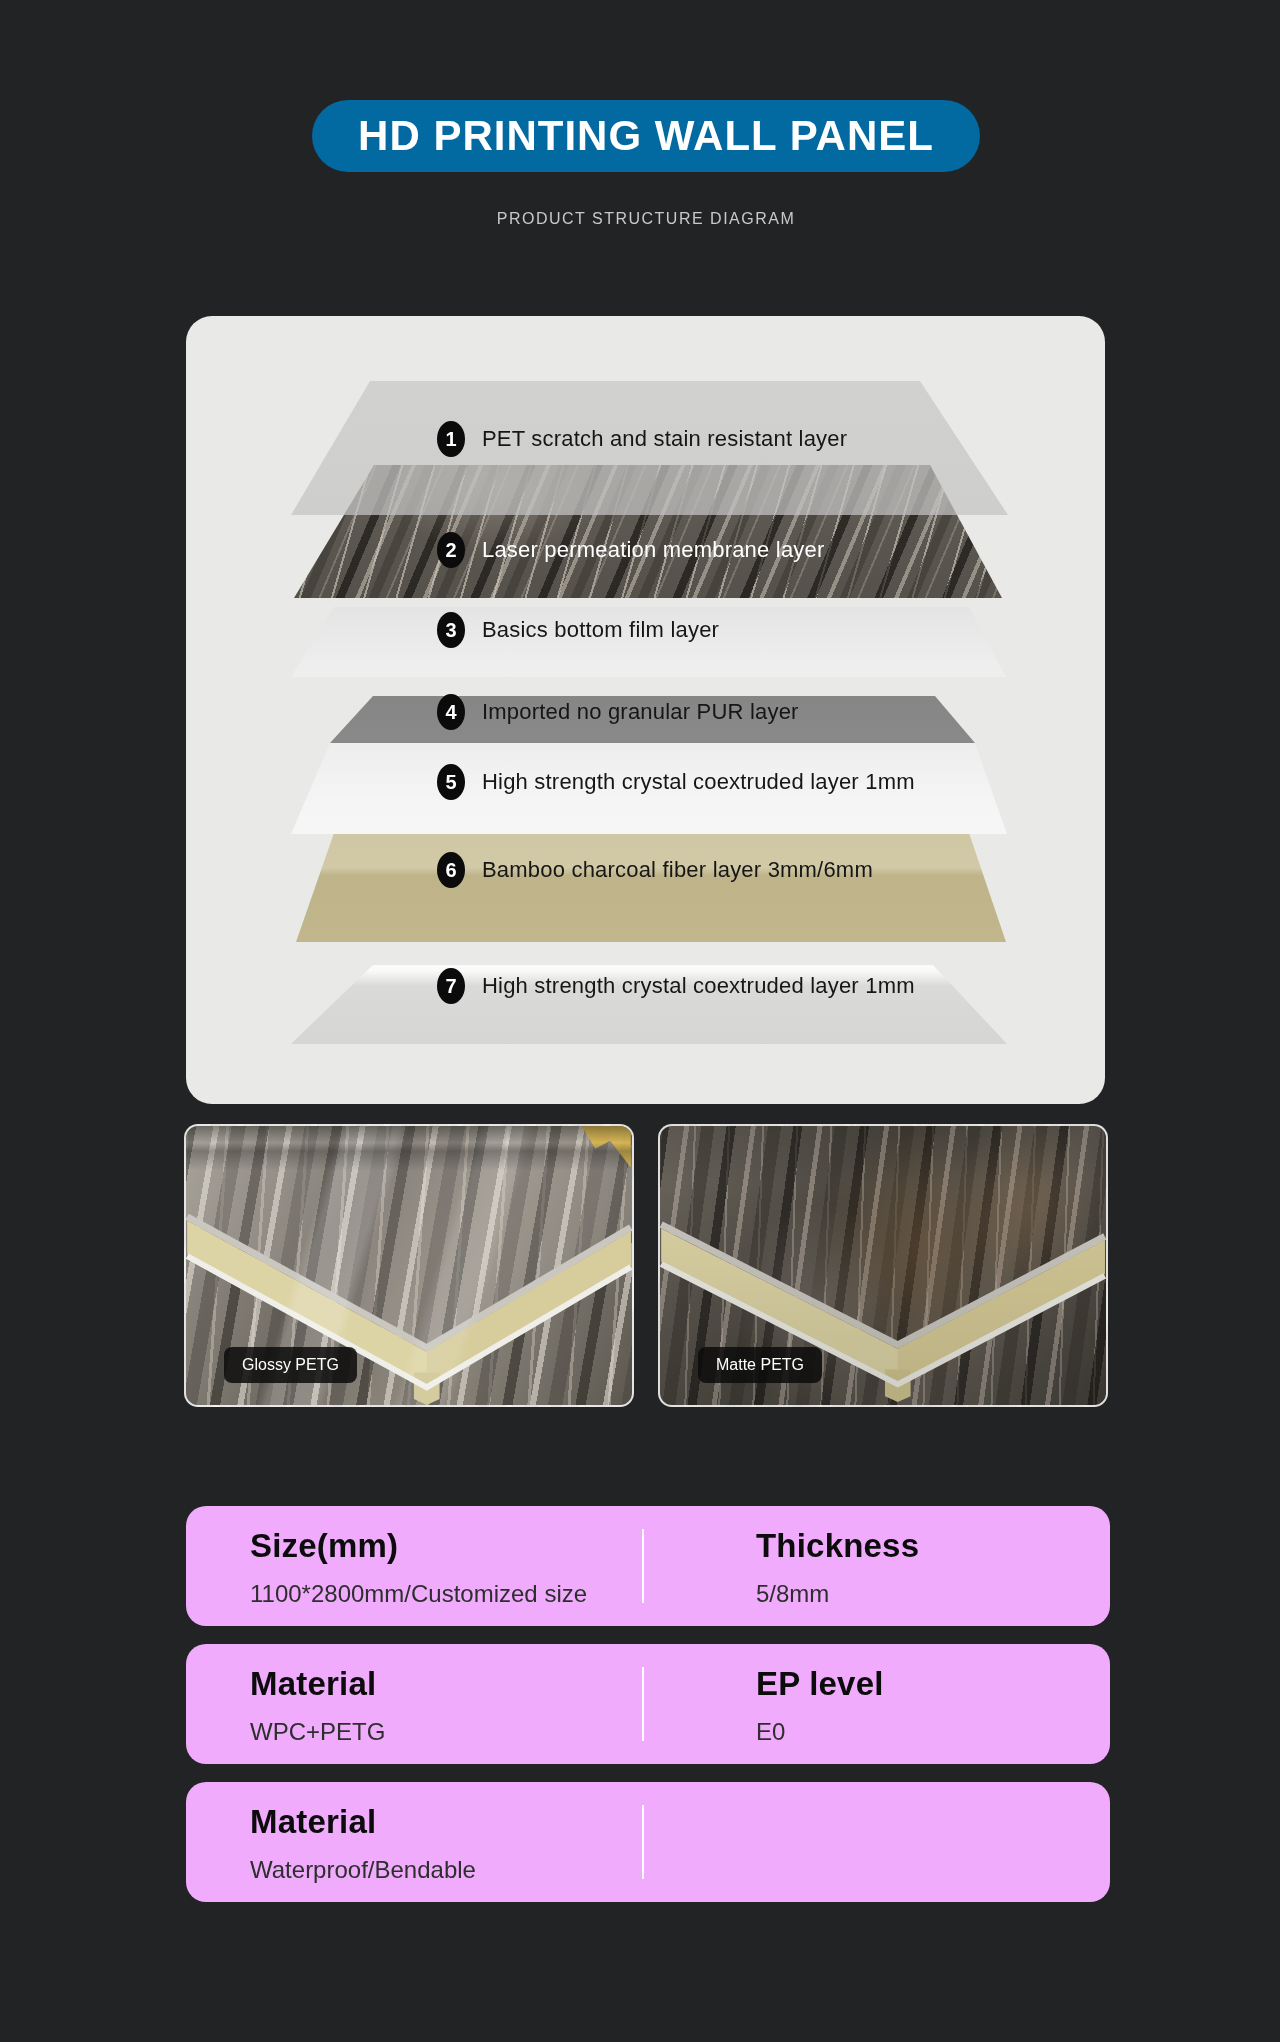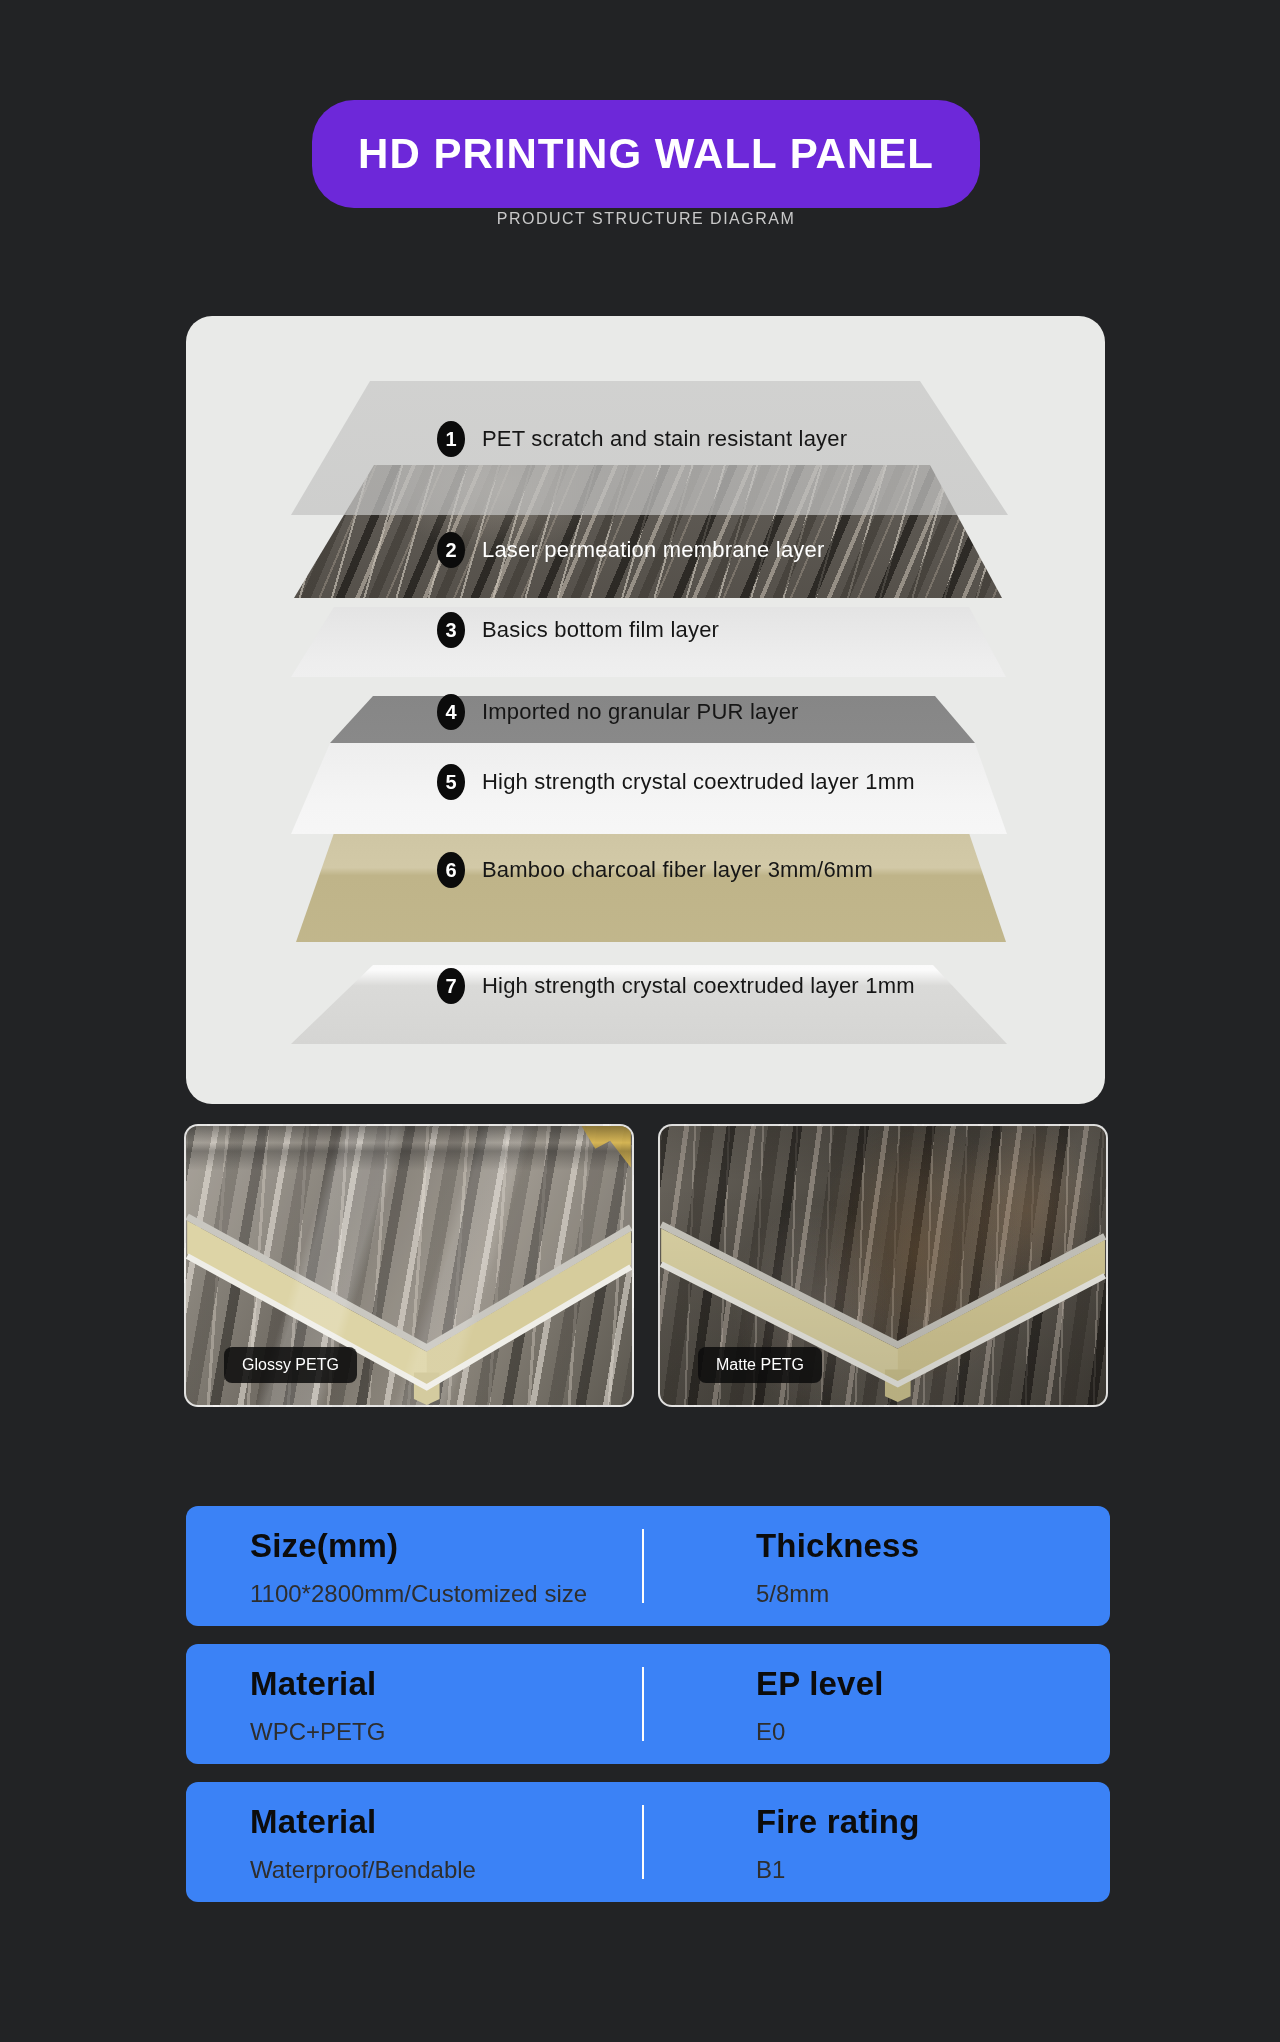--- a/index.html
+++ b/index.html
@@ -2,22 +2,22 @@
 <html><head>
 <meta charset="utf-8">
 <style>
   * { margin:0; padding:0; box-sizing:border-box; }
   html,body { background:#212124; }
   body { font-family:"Liberation Sans", sans-serif; }
   .canvas { position:relative; width:1280px; height:2042px; background:#222325; overflow:hidden; margin:0 auto; }
 
   
   .title-badge {
-    position:absolute; left:312px; top:100px; width:668px; height:108px;
-    background:#6d28d9; border-radius:42px;
+    position:absolute; left:312px; top:100px; width:668px; height:72px;
+    background:#0369a1; border-radius:42px;
     display:flex; align-items:center; justify-content:center;
   }
   .title-badge span {
     color:#ffffff; font-size:42px; font-weight:800; letter-spacing:1px; white-space:nowrap;
   }
   .subtitle {
     position:absolute; left:246px; top:210px; width:800px; text-align:center;
     color:#c9c9c9; font-size:16px; font-weight:500; letter-spacing:1.5px;
   }
 
@@ -132,21 +132,21 @@
   .matte-shade { position:absolute; inset:0; background:linear-gradient(180deg, rgba(0,0,0,.12), rgba(0,0,0,0) 20%, rgba(0,0,0,.10) 90%); }
   .sample-pill {
     position:absolute; left:38px; bottom:22px;
     background:rgba(12,12,12,.85); border-radius:8px; padding:9px 18px;
     color:#ffffff; font-size:16px; font-weight:500; white-space:nowrap; z-index:5;
   }
 
   
   .spec-card {
     position:absolute; left:186px; width:924px; height:120px;
-    background:#3b82f6; border-radius:12px;
+    background:#f0abfc; border-radius:20px;
   }
   .spec-card .col { position:absolute; top:21px; }
   .spec-card .col.left { left:64px; }
   .spec-card .col.right { left:570px; }
   .spec-title { font-size:33px; font-weight:800; color:#0c0c0c; line-height:38px; letter-spacing:.2px; }
   .spec-value { font-size:24px; color:#2e2e2e; margin-top:15px; line-height:28px; }
   .spec-divider {
     position:absolute; left:456px; top:23px; width:2px; height:74px; background:#fcfcfc;
   }
 </style>
@@ -248,19 +248,15 @@
       <div class="spec-value">E0</div>
     </div>
   </div>
 
   <div class="spec-card" style="top:1782px">
     <div class="col left">
       <div class="spec-title">Material</div>
       <div class="spec-value">Waterproof/Bendable</div>
     </div>
     <div class="spec-divider"></div>
-    <div class="col right">
-      <div class="spec-title">Fire rating</div>
-      <div class="spec-value">B1</div>
-    </div>
   </div>
 
 </div>
 
 </body></html>

